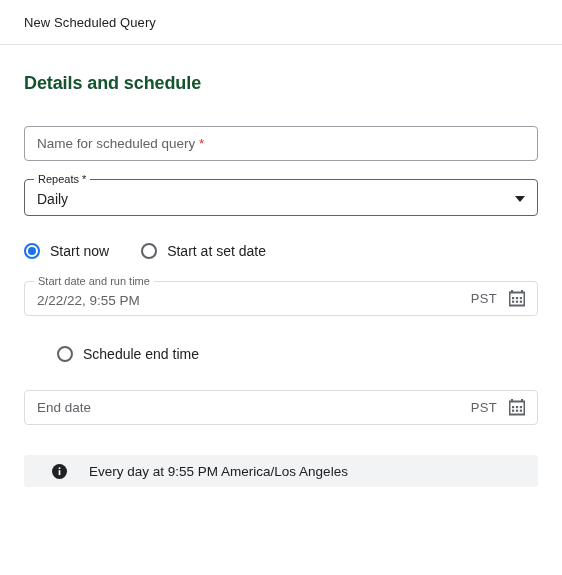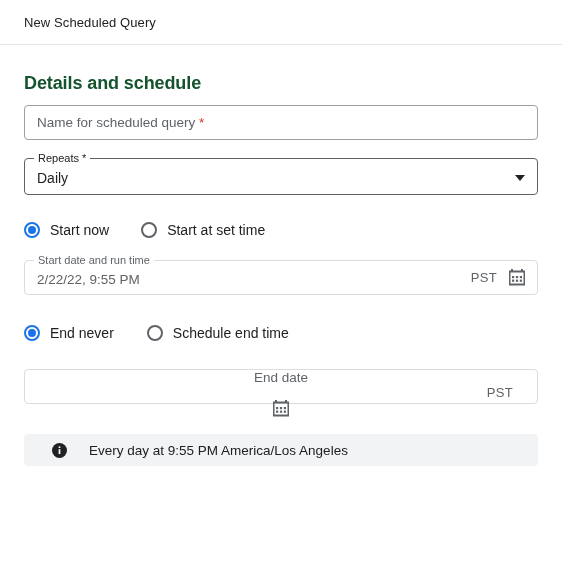--- a/index.html
+++ b/index.html
@@ -172,27 +172,27 @@
   }
   .info-icon { flex: none; display: block; }
   .info-text {
     font-size: 13.5px;
     color: #202124;
     margin-left: 22px;
     white-space: nowrap;
   }
 
   
-  .gap-name-field { margin-top: 11px; }
+  .gap-name-field { margin-top: 32px; }
   .gap-sched-head { margin-top: 44px; }
   .gap-repeats    { margin-top: 18px; justify-content: space-between; }
   .gap-radio1     { margin-top: 27px; }
   .gap-startdate  { margin-top: 22px; }
   .gap-radio2     { margin-top: 30px; }
-  .gap-enddate    { margin-top: 28px; flex-direction: column; }
+  .gap-enddate    { margin-top: 28px; }
   .gap-banner     { margin-top: 30px; }
 </style>
 </head>
 <body>
 
 <div class="page-header">
   <div class="page-title">New Scheduled Query</div>
 </div>
 
 <div class="content">
@@ -210,21 +210,21 @@
     <span class="select-arrow"></span>
   </div>
 
   <div class="radio-row gap-radio1">
     <div class="radio-opt">
       <span class="radio checked"></span>
       <span class="radio-label">Start now</span>
     </div>
     <div class="radio-opt" style="margin-left:32px">
       <span class="radio"></span>
-      <span class="radio-label">Start at set time</span>
+      <span class="radio-label">Start at set date</span>
     </div>
   </div>
 
   <div class="field soft gap-startdate hasLabel">
     <span class="float-label">Start date and run time</span>
     <span class="field-value">2/22/22, 9:55 PM</span>
     <span class="field-suffix">PST</span>
     <svg class="cal-icon" width="16" height="17" viewBox="0 0 16 17">
       <rect x="2" y="0" width="2" height="3" fill="#5f6368"></rect>
       <rect x="12" y="0" width="2" height="3" fill="#5f6368"></rect>
@@ -232,24 +232,20 @@
       <rect x="3" y="7" width="2.2" height="2.2" fill="#5f6368"></rect>
       <rect x="6.9" y="7" width="2.2" height="2.2" fill="#5f6368"></rect>
       <rect x="10.8" y="7" width="2.2" height="2.2" fill="#5f6368"></rect>
       <rect x="3" y="10.6" width="2.2" height="2.2" fill="#5f6368"></rect>
       <rect x="6.9" y="10.6" width="2.2" height="2.2" fill="#5f6368"></rect>
       <rect x="10.8" y="10.6" width="2.2" height="2.2" fill="#5f6368"></rect>
     </svg>
   </div>
 
   <div class="radio-row gap-radio2">
-    <div class="radio-opt">
-      <span class="radio checked"></span>
-      <span class="radio-label">End never</span>
-    </div>
     <div class="radio-opt" style="margin-left:33px">
       <span class="radio"></span>
       <span class="radio-label">Schedule end time</span>
     </div>
   </div>
 
   <div class="field soft gap-enddate">
     <span class="field-value">End date</span>
     <span class="field-suffix">PST</span>
     <svg class="cal-icon" width="16" height="17" viewBox="0 0 16 17">

